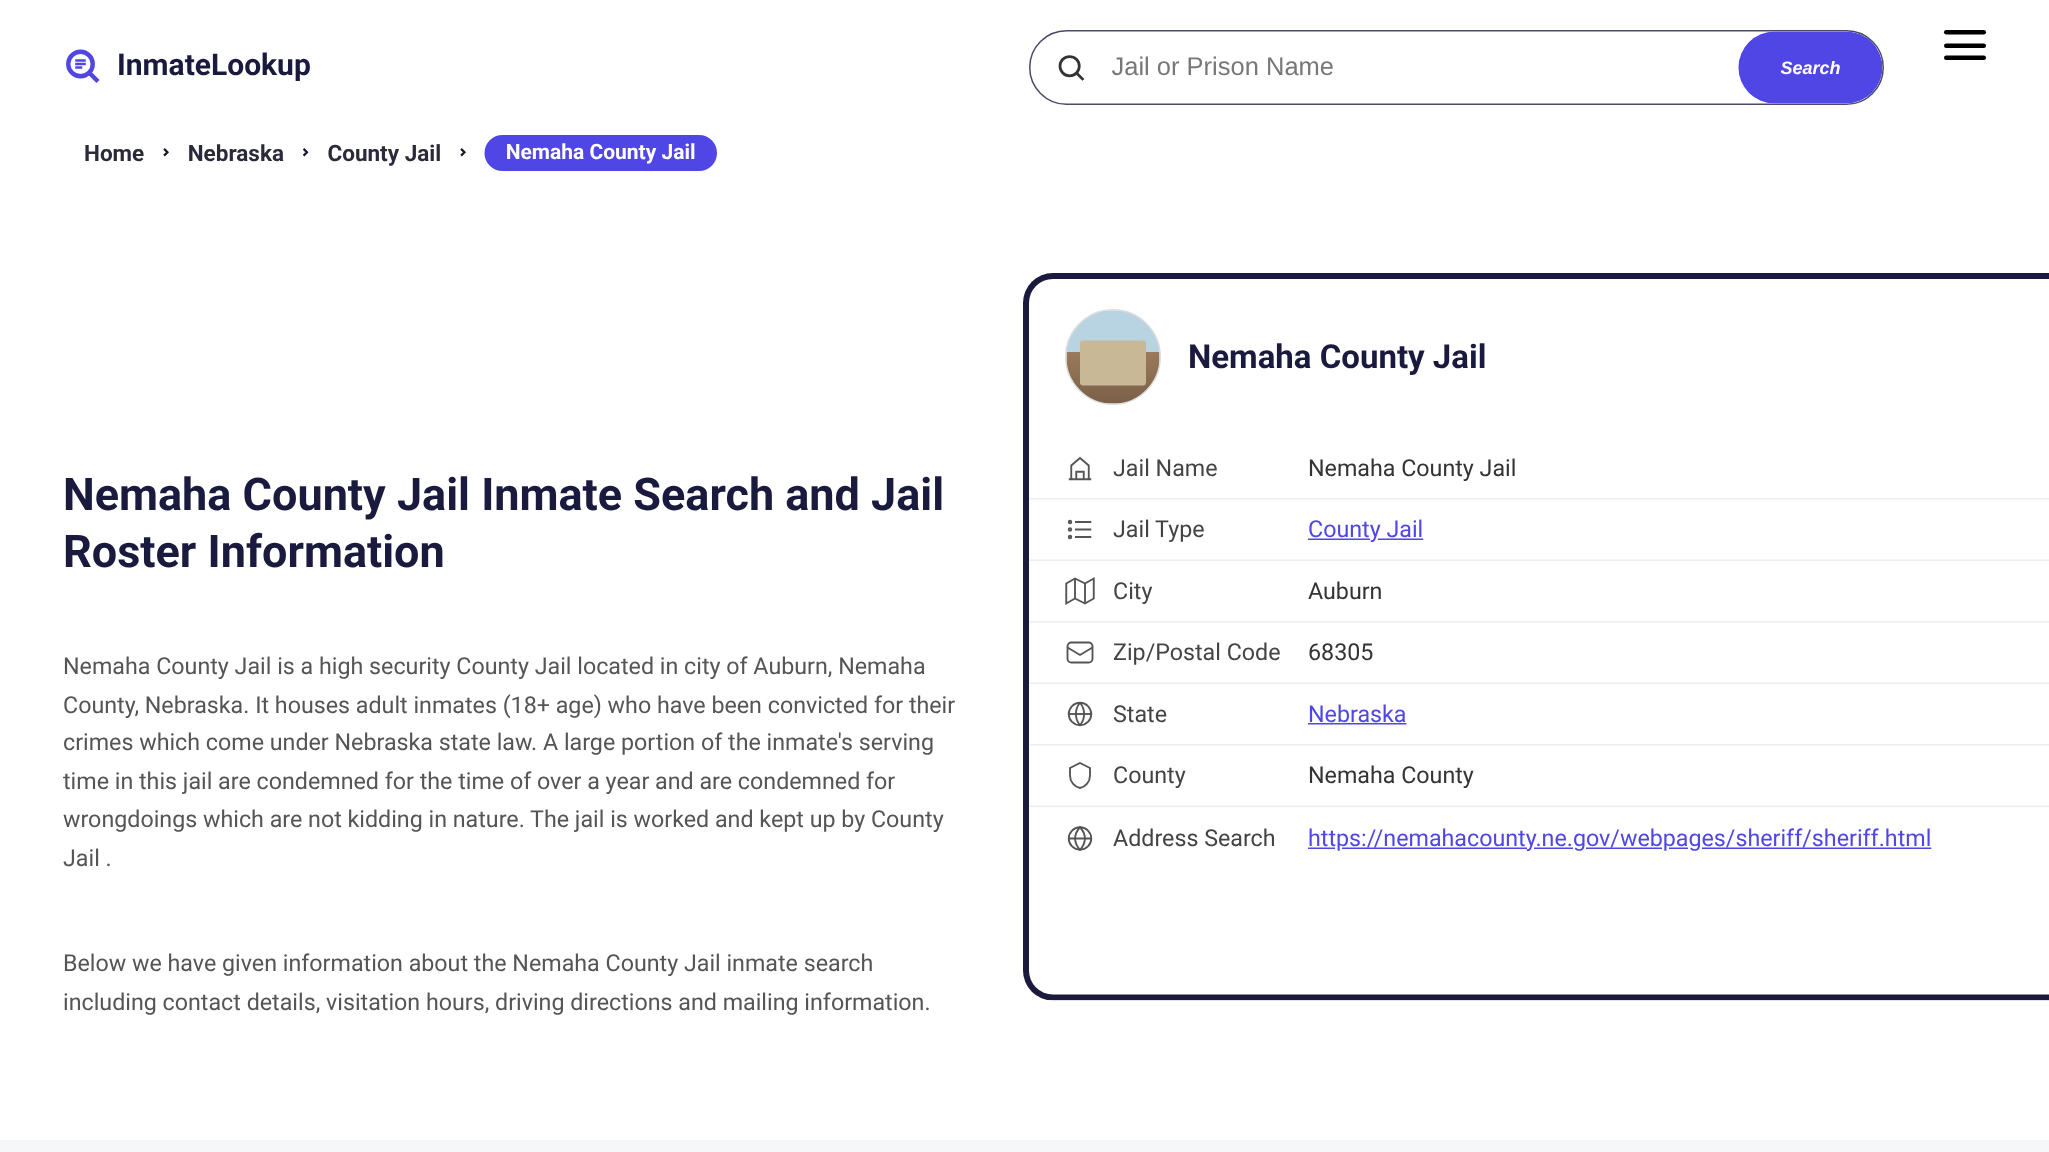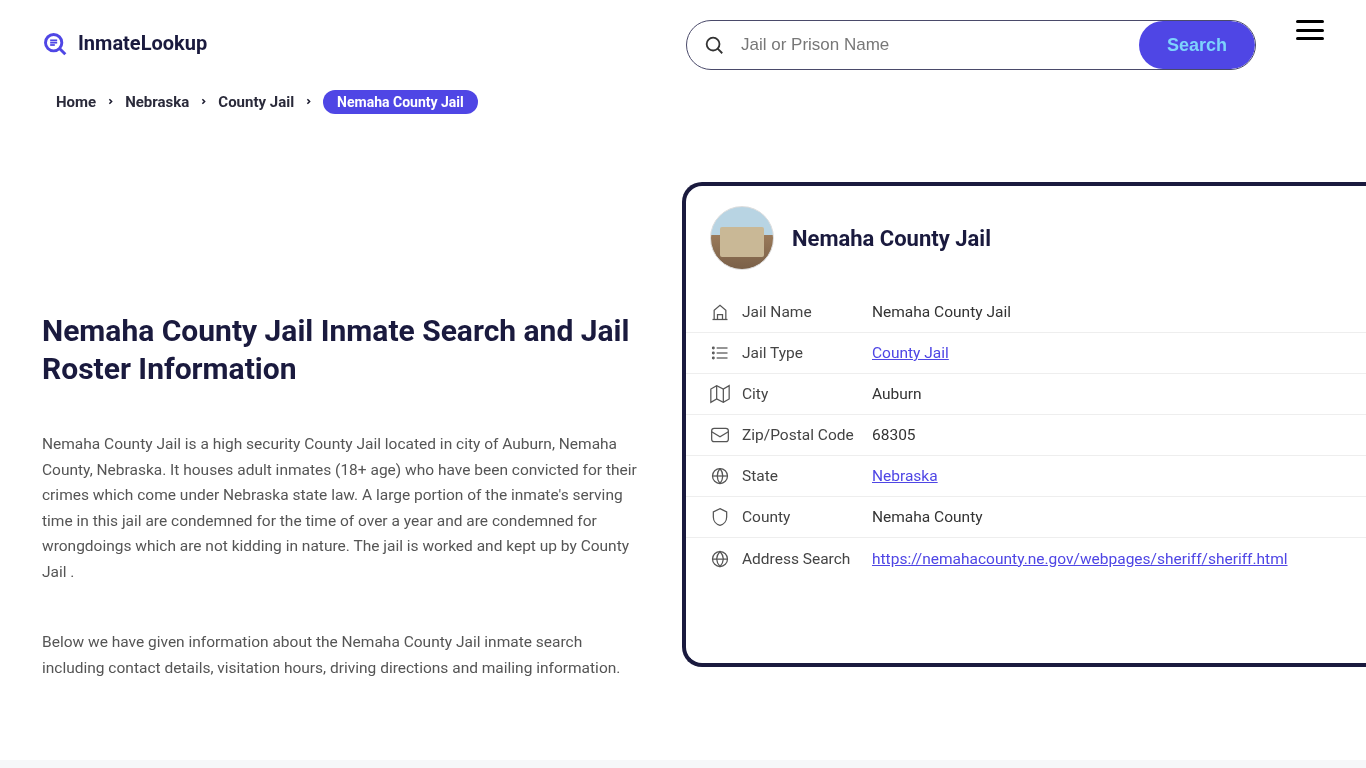--- a/index.html
+++ b/index.html
@@ -58,28 +58,29 @@
       font-size: 17px;
       padding: 0 8px;
       color: #333;
       background: transparent;
     }
     .search-input::placeholder {
       color: #777;
     }
     .search-button {
       background: #4f46e5;
-      color: #7dd3fc;
+      color: #ffffff;
       border: none;
-      font-size: 18px;
+      font-size: 12px;
       font-weight: 600;
       padding: 0 28px;
       height: 100%;
       cursor: pointer;
       border-radius: 24px;
+      font-style: italic;
     }
     .hamburger {
       width: 28px;
       height: 20px;
       display: flex;
       flex-direction: column;
       justify-content: space-between;
       cursor: pointer;
     }
     .hamburger div {

